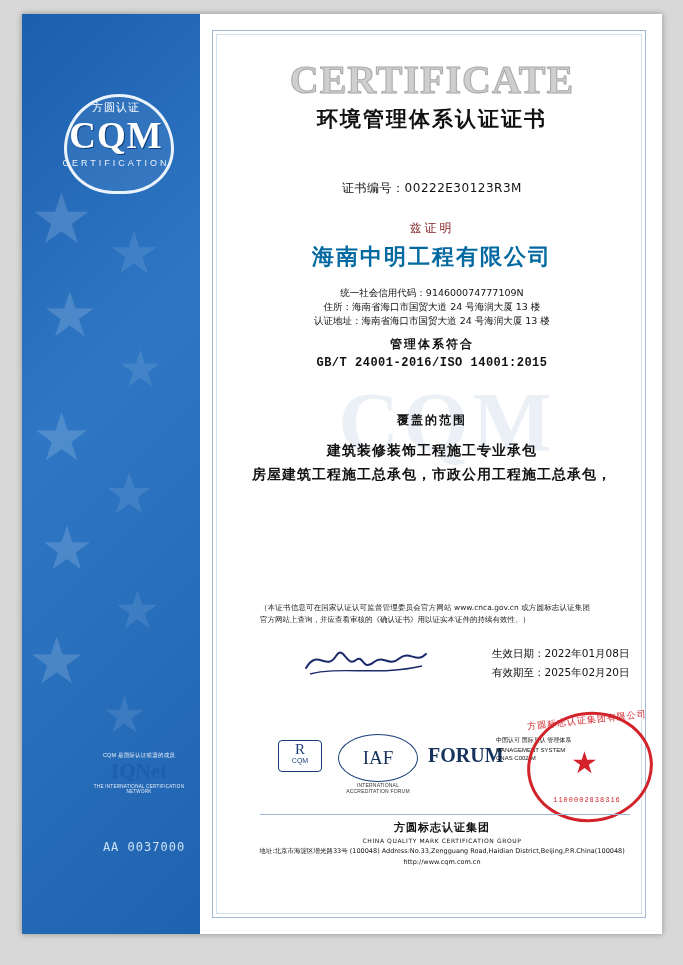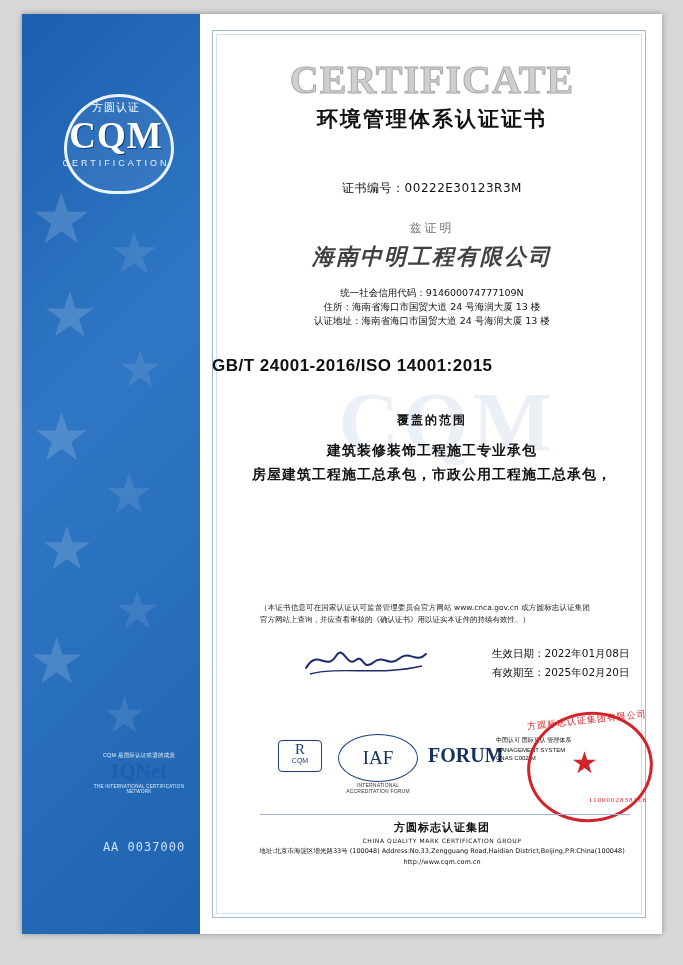--- a/index.html
+++ b/index.html
@@ -31,50 +31,50 @@
   .logo .cert-word{position:absolute;top:66px;left:0;width:112px;text-align:center;color:#eaf2fb;
       font-size:9px;letter-spacing:3px;}
   
   .bigtitle{position:absolute;left:190px;top:42px;width:440px;text-align:center;
     font-family:"Liberation Serif",serif;font-weight:bold;font-size:40px;letter-spacing:1px;
     color:#cfcfcf;-webkit-text-stroke:1px #a9a9a9;text-shadow:1px 1px 0 #f4f4f4;}
   .ctitle{position:absolute;left:190px;top:91px;width:440px;text-align:center;
     font-family:"DejaVu Sans",sans-serif;font-weight:bold;font-size:21px;color:#111;letter-spacing:2px;}
   .cno{position:absolute;left:190px;top:166px;width:440px;text-align:center;font-size:12px;color:#111;
     font-family:"DejaVu Sans",sans-serif;letter-spacing:.5px;}
-  .hereby{position:absolute;left:190px;top:206px;width:440px;text-align:center;font-size:12px;color:#737373;
+  .hereby{position:absolute;left:190px;top:206px;width:440px;text-align:center;font-size:12px;color:#7f1d1d;
     font-family:"DejaVu Sans",sans-serif;letter-spacing:3px;}
   .company{position:absolute;left:190px;top:228px;width:440px;text-align:center;
-    font-family:"DejaVu Sans",sans-serif;font-weight:bold;font-size:22px;color:#404040;letter-spacing:2px;font-style:italic;}
+    font-family:"DejaVu Sans",sans-serif;font-weight:bold;font-size:22px;color:#0369a1;letter-spacing:2px;}
   .meta{position:absolute;left:190px;width:440px;text-align:center;font-size:9.5px;color:#111;
     font-family:"DejaVu Sans",sans-serif;line-height:14px;}
   .sysline{position:absolute;left:190px;top:322px;width:440px;text-align:center;font-size:12px;
     font-family:"DejaVu Sans",sans-serif;font-weight:bold;color:#111;letter-spacing:2px;}
-  .std{position:absolute;left:190px;top:342px;width:440px;text-align:left;
-    font-family:Liberation Sans, sans-serif;font-weight:bold;font-size:17px;color:#111;letter-spacing:.5px;}
+  .std{position:absolute;left:190px;top:342px;width:440px;text-align:center;
+    font-family:Liberation Mono, monospace;font-weight:bold;font-size:12px;color:#111;letter-spacing:.5px;}
   .scopehdr{position:absolute;left:190px;top:398px;width:440px;text-align:center;font-size:12px;
     font-family:"DejaVu Sans",sans-serif;font-weight:bold;color:#111;letter-spacing:2px;}
   .scope{position:absolute;left:210px;top:424px;width:400px;text-align:center;
     font-family:"DejaVu Sans",sans-serif;font-weight:bold;font-size:14px;color:#111;line-height:24px;
     letter-spacing:1px;}
   .note{position:absolute;left:238px;top:588px;width:330px;font-size:7.5px;line-height:12px;color:#222;
     font-family:"DejaVu Sans",sans-serif;text-align:justify;}
   .dates{position:absolute;left:470px;top:630px;width:165px;font-size:10.5px;color:#111;
     font-family:"DejaVu Sans",sans-serif;line-height:19px;}
   .sign{position:absolute;left:278px;top:628px;width:130px;height:40px;}
   .sign svg{display:block;}
   
   .seal{position:absolute;left:505px;top:698px;width:126px;height:110px;}
   .seal .ring{position:absolute;left:0;top:0;width:120px;height:104px;border:3px solid #d2232a;
       border-radius:50%;transform:rotate(-8deg);}
   .seal .star{position:absolute;left:44px;top:36px;font-size:30px;color:#d2232a;line-height:1;}
   .seal .txt-top{position:absolute;left:0;top:2px;width:120px;text-align:center;color:#d2232a;
       font-size:9px;font-family:"DejaVu Sans",sans-serif;letter-spacing:1px;transform:rotate(-6deg);}
-  .seal .txt-bot{position:absolute;left:0;top:84px;width:120px;text-align:right;color:#d2232a;
-      font-size:7px;font-family:Liberation Serif, serif;letter-spacing:1px;}
+  .seal .txt-bot{position:absolute;left:0;top:84px;width:120px;text-align:center;color:#d2232a;
+      font-size:7px;font-family:Liberation Mono, monospace;letter-spacing:1px;}
   
   .logos{position:absolute;left:238px;top:720px;width:330px;height:62px;}
   .mk{position:absolute;font-family:"Liberation Sans",sans-serif;}
   .mk .sub{font-size:5px;color:#333;text-align:center;letter-spacing:.2px;}
   .iqnet{position:absolute;left:62px;top:738px;width:110px;text-align:center;}
   .iqnet .word{font-family:"Liberation Serif",serif;font-weight:bold;font-size:21px;color:#1b5fae;}
   .iqnet .cn{font-size:5.5px;color:#e8eef6;letter-spacing:.2px;}
   .iqnet .en{font-size:4.5px;color:#e8eef6;letter-spacing:.3px;}
   .serial{position:absolute;left:62px;top:826px;width:120px;text-align:center;color:#cfe0f5;
       font-family:"DejaVu Sans Mono",monospace;font-size:12px;letter-spacing:1px;}
@@ -133,20 +133,21 @@
       <span>证书编号：</span><span>00222E30123R3M</span>
     </div>
 
     <div class="hereby">兹证明</div>
     <div class="company">海南中明工程有限公司</div>
 
     <div class="meta" style="top:272px;">统一社会信用代码：914600074777109N</div>
     <div class="meta" style="top:286px;">住所：海南省海口市国贸大道 24 号海润大厦 13 楼</div>
     <div class="meta" style="top:300px;">认证地址：海南省海口市国贸大道 24 号海润大厦 13 楼</div>
 
+    <div class="sysline">管理体系符合</div>
     <div class="std">GB/T 24001-2016/ISO 14001:2015</div>
 
     <div class="scopehdr">覆盖的范围</div>
     <div class="scope">
       <div>建筑装修装饰工程施工专业承包</div>
       <div>房屋建筑工程施工总承包，市政公用工程施工总承包，</div>
     </div>
 
     <div class="note">（本证书信息可在国家认证认可监督管理委员会官方网站 www.cnca.gov.cn 或方圆标志认证集团官方网站上查询，并应查看审核的《确认证书》用以证实本证件的持续有效性。）</div>
 

